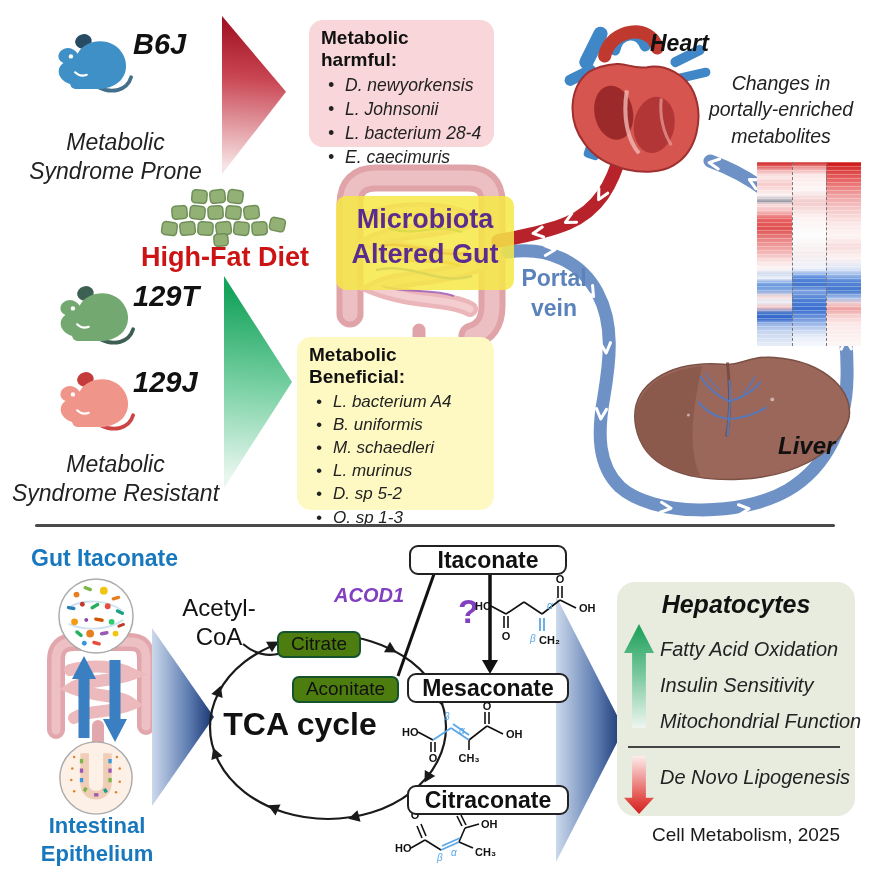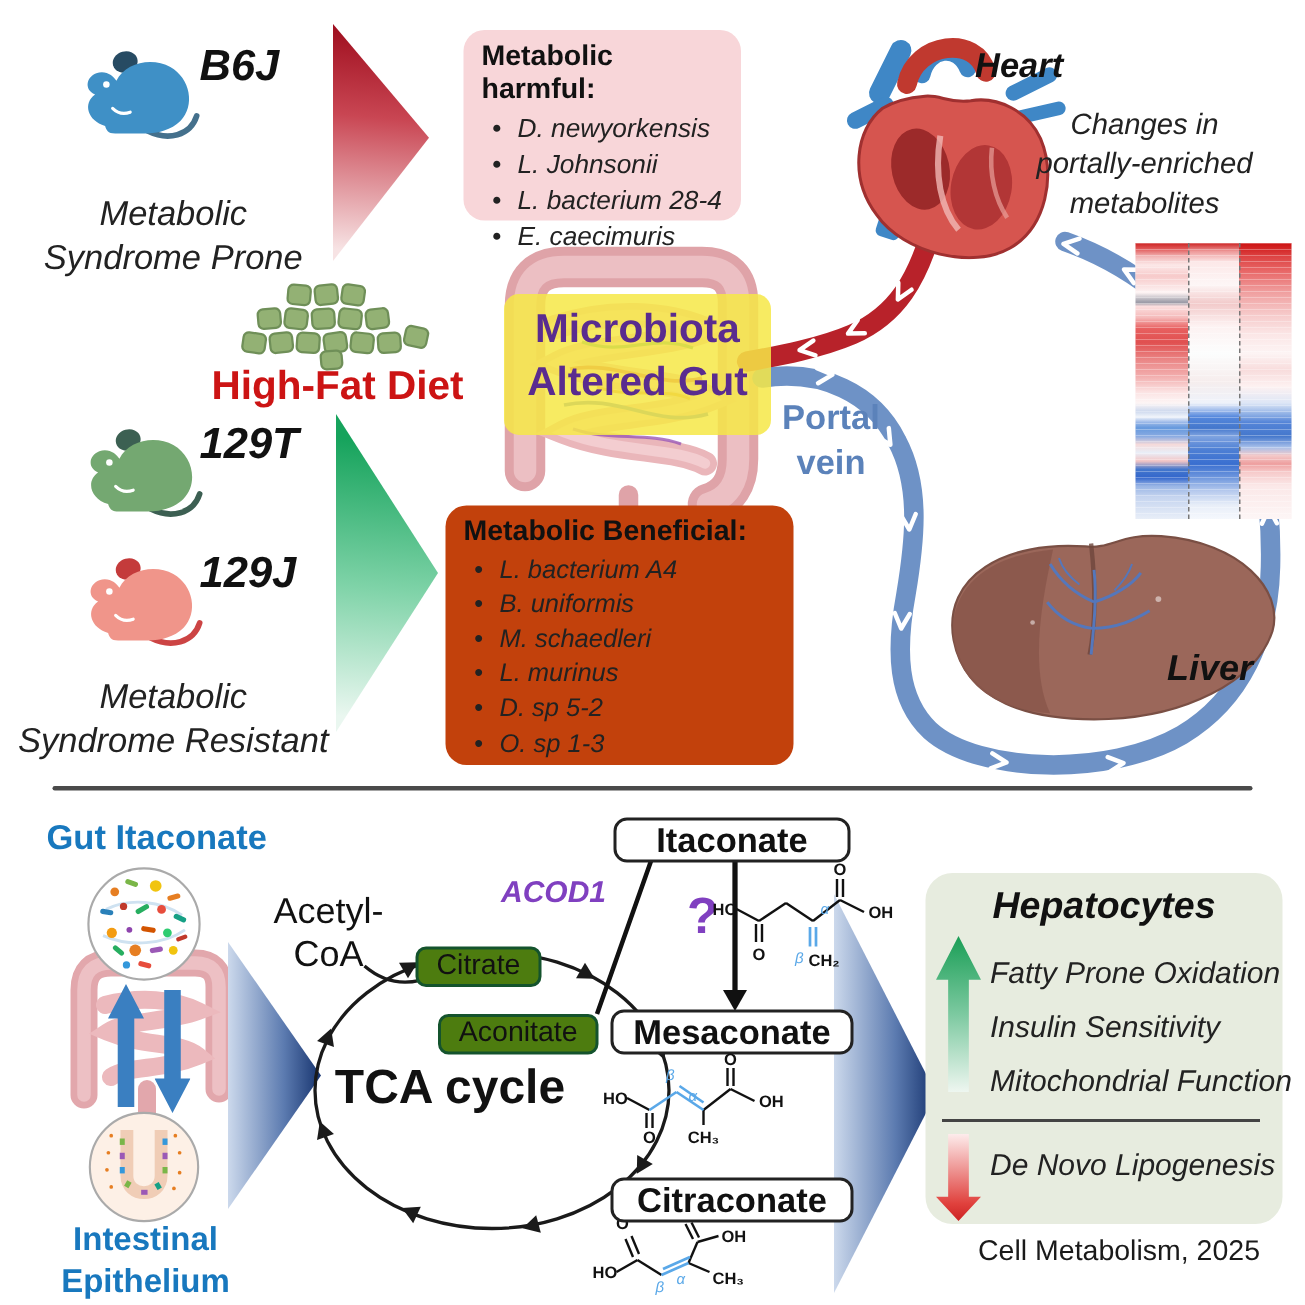--- a/index.html
+++ b/index.html
@@ -150,21 +150,21 @@
 
   <div class="abs spec-box" style="left:309px;top:20px;width:185px;height:127px;background:#f8d6d9;">
     <div class="spec-title">Metabolic harmful:</div>
     <div class="spec-item">D. newyorkensis</div>
     <div class="spec-item">L. Johnsonii</div>
     <div class="spec-item">L. bacterium 28-4</div>
     <div class="spec-item">E. caecimuris</div>
   </div>
 
   <div class="abs organ-lbl" style="left:650px;top:30px;">Heart</div>
-  <div class="abs ital ctr" style="left:677px;top:70px;width:172px;font-size:19.5px;line-height:1.35;color:#222;">
+  <div class="abs ital ctr" style="left:695px;top:70px;width:172px;font-size:19.5px;line-height:1.35;color:#222;">
     <div>Changes in</div>
     <div>portally-enriched</div>
     <div>metabolites</div>
   </div>
 
   <svg class="abs" style="left:158px;top:176px;" width="132" height="72" viewBox="0 0 132 72">
     <g fill="#93b174" stroke="#6f8f58" stroke-width="1.5">
       <rect x="4" y="46" width="15" height="13" rx="3.5" transform="rotate(8 11 52)"></rect>
       <rect x="22" y="46" width="15" height="13" rx="3.5" transform="rotate(-6 29 52)"></rect>
       <rect x="40" y="46" width="15" height="13" rx="3.5" transform="rotate(4 47 52)"></rect>
@@ -205,21 +205,21 @@
     <path d="M 24,64 C 10,60 6,46 16,39 C 7,35 9,25 17,22 C 24,19 31,24 33,28 C 40,13 62,9 76,17 C 92,26 96,48 84,60 C 77,67 66,70 56,70 L 32,70 C 26,70 25,67 24,64 Z" fill="#f0958a"></path>
     <circle cx="25" cy="31" r="2.6" fill="#fff"></circle>
     <path d="M 30,50 Q 36,56 44,53" stroke="#fff" stroke-width="2.5" fill="none" stroke-linecap="round"></path>
   </svg>
   <div class="abs strain-lbl" style="left:133px;top:366px;">129J</div>
   <div class="abs desc" style="left:8px;top:450px;width:215px;">
     <div>Metabolic</div>
     <div>Syndrome Resistant</div>
   </div>
 
-  <div class="abs spec-box" style="left:297px;top:337px;width:232px;height:173px;background:#c2410c;">
+  <div class="abs spec-box" style="left:297px;top:337px;width:197px;height:173px;background:#fef9c3;">
     <div class="spec-title">Metabolic Beneficial:</div>
     <div class="spec-item" style="font-size:17px;line-height:1.36;">L. bacterium A4</div>
     <div class="spec-item" style="font-size:17px;line-height:1.36;">B. uniformis</div>
     <div class="spec-item" style="font-size:17px;line-height:1.36;">M. schaedleri</div>
     <div class="spec-item" style="font-size:17px;line-height:1.36;">L. murinus</div>
     <div class="spec-item" style="font-size:17px;line-height:1.36;">D. sp 5-2</div>
     <div class="spec-item" style="font-size:17px;line-height:1.36;">O. sp 1-3</div>
   </div>
 
   <div class="abs organ-lbl" style="left:778px;top:432px;font-size:24px;">Liver</div>
@@ -437,21 +437,21 @@
   </svg>
   <div class="mbox" style="left:407px;top:785px;width:162px;height:30px;">
     <span>Citraconate</span>
   </div>
 
   <div class="abs" style="left:617px;top:582px;width:238px;height:234px;background:#e7ecdf;border-radius:18px;">
     <div class="ctr" style="margin-top:8px;font-size:25px;font-weight:bold;font-style:italic;color:#111;">Hepatocytes</div>
   </div>
   <div class="abs arr-up" style="left:624px;top:624px;width:30px;height:104px;
               background:linear-gradient(to bottom,#1a9e56 0%,#7cc9a0 50%,#eef6f0 100%);"></div>
-  <div class="hep-item" style="left:660px;top:638px;">Fatty Prone Oxidation</div>
+  <div class="hep-item" style="left:660px;top:638px;">Fatty Acid Oxidation</div>
   <div class="hep-item" style="left:660px;top:674px;">Insulin Sensitivity</div>
   <div class="hep-item" style="left:660px;top:710px;">Mitochondrial Function</div>
   <div class="abs" style="left:628px;top:746px;width:212px;height:2px;background:#444;"></div>
   <div class="abs arr-down" style="left:624px;top:756px;width:30px;height:58px;
               background:linear-gradient(to bottom,#fdecec 0%,#e0413d 80%,#cc2222 100%);"></div>
   <div class="hep-item" style="left:660px;top:766px;">De Novo Lipogenesis</div>
 
   <div class="abs" style="left:630px;top:824px;width:210px;text-align:right;font-size:19px;color:#1a1a1a;">Cell Metabolism, 2025</div>
 
 </div>

